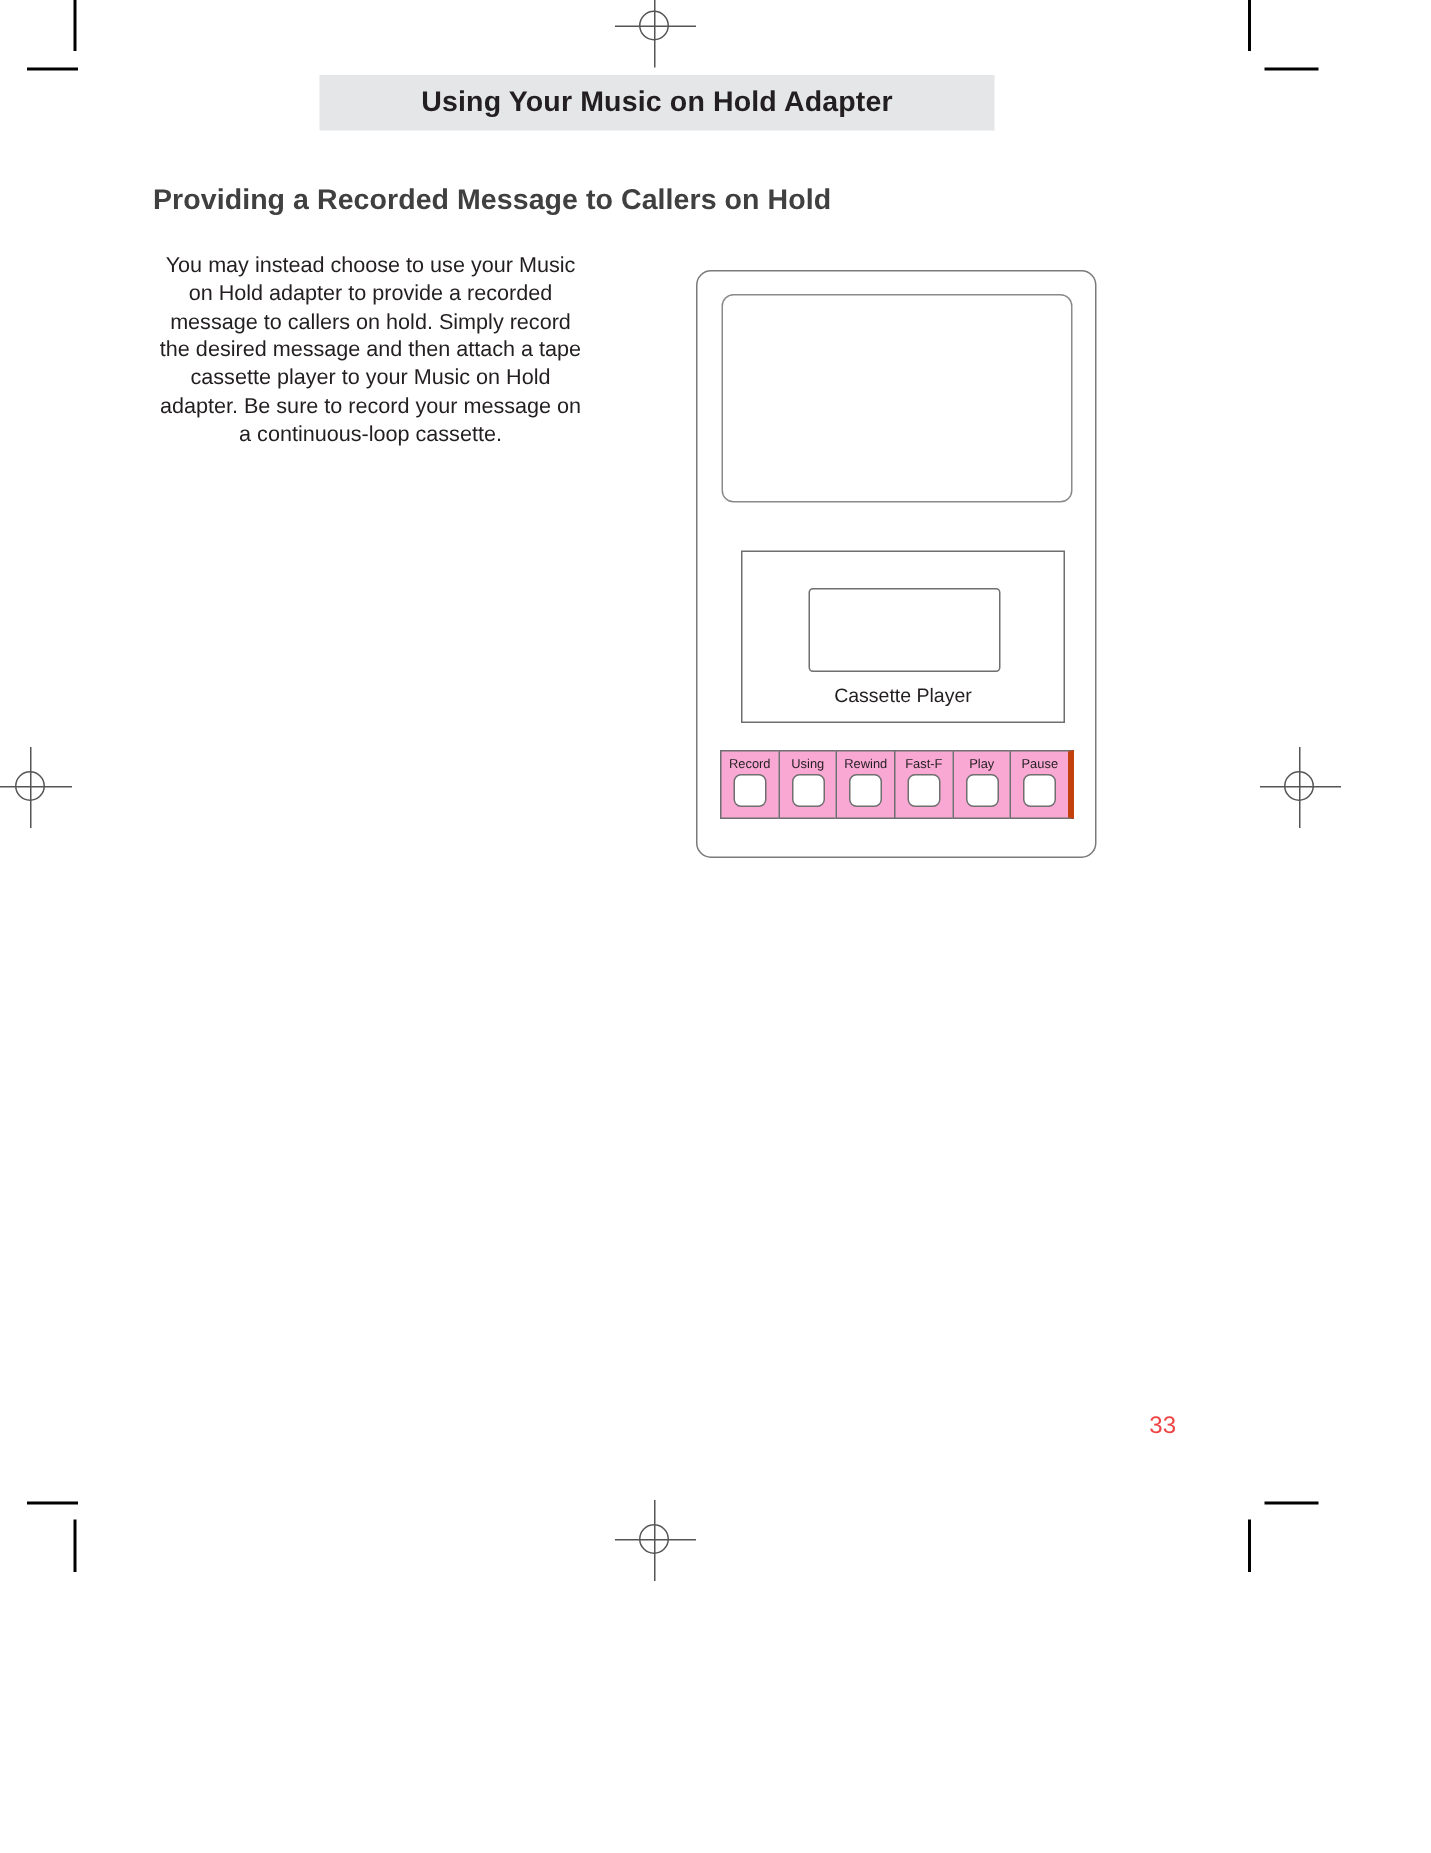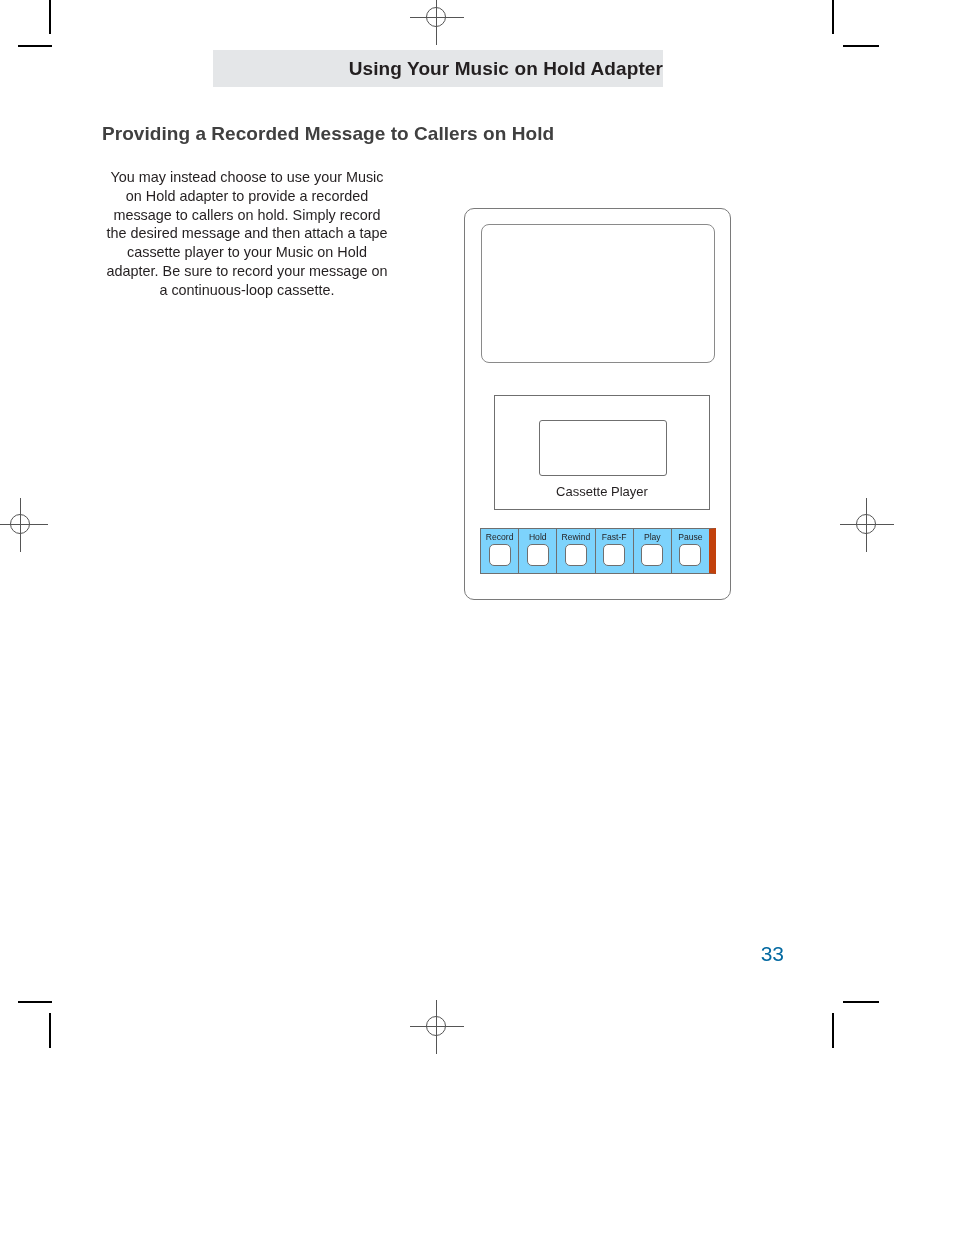--- a/index.html
+++ b/index.html
@@ -62,21 +62,21 @@
   
   .chapter-bar {
     position: absolute;
     left: 213px;
     top: 50px;
     width: 450px;
     height: 37px;
     background: #e4e6e8;
     display: flex;
     align-items: center;
-    justify-content: flex-end;
+    justify-content: center;
   }
   .chapter-bar-title {
     font-size: 19px;
     font-weight: bold;
     color: #231f20;
     letter-spacing: 0.1px;
   }
 
   .section-heading {
     position: absolute;
@@ -100,29 +100,29 @@
     color: #231f20;
     margin: 0 0 18px 0;
     white-space: pre-line;
     text-align: center;
   }
 
   .page-number {
     position: absolute;
     right: 170px;
     top: 942px;
-    font-size: 21px;
-    color: #0369a1;
+    font-size: 16px;
+    color: #ef4444;
   }
 
   
   .device-figure {
     position: absolute;
     left: 464px;
-    top: 208px;
+    top: 180px;
     width: 267px;
     height: 392px;
     border-radius: 11px;
   }
   .device-shell {
     position: absolute;
     inset: 0;
     border: 1px solid #7a7a7a;
     border-radius: 10px;
     background: #ffffff;
@@ -180,24 +180,24 @@
   }
   .device-button {
     flex: 1 1 0;
     border: 1px solid #6f6f6f;
     border-right: none;
     box-sizing: border-box;
     position: relative;
     display: flex;
     flex-direction: column;
     align-items: center;
-    background: #7dd3fc;
+    background: #f9a8d4;
   }
   .device-button:last-child {
-    border-right: 7px solid #c2410c;
+    border-right: 4px solid #c2410c;
   }
   .device-button-label {
     font-size: 8.6px;
     color: #231f20;
     margin-top: 3px;
     line-height: 10px;
     white-space: nowrap;
   }
   .device-button-key {
     width: 22px;
@@ -267,21 +267,21 @@
     <div class="device-cassette-window"></div>
     <div class="device-deck-label">Cassette Player</div>
   </div>
 
   <div class="device-button-row">
     <div class="device-button">
       <span class="device-button-label">Record</span>
       <span class="device-button-key"></span>
     </div>
     <div class="device-button">
-      <span class="device-button-label">Hold</span>
+      <span class="device-button-label">Using</span>
       <span class="device-button-key"></span>
     </div>
     <div class="device-button">
       <span class="device-button-label">Rewind</span>
       <span class="device-button-key"></span>
     </div>
     <div class="device-button">
       <span class="device-button-label">Fast-F</span>
       <span class="device-button-key"></span>
     </div>

